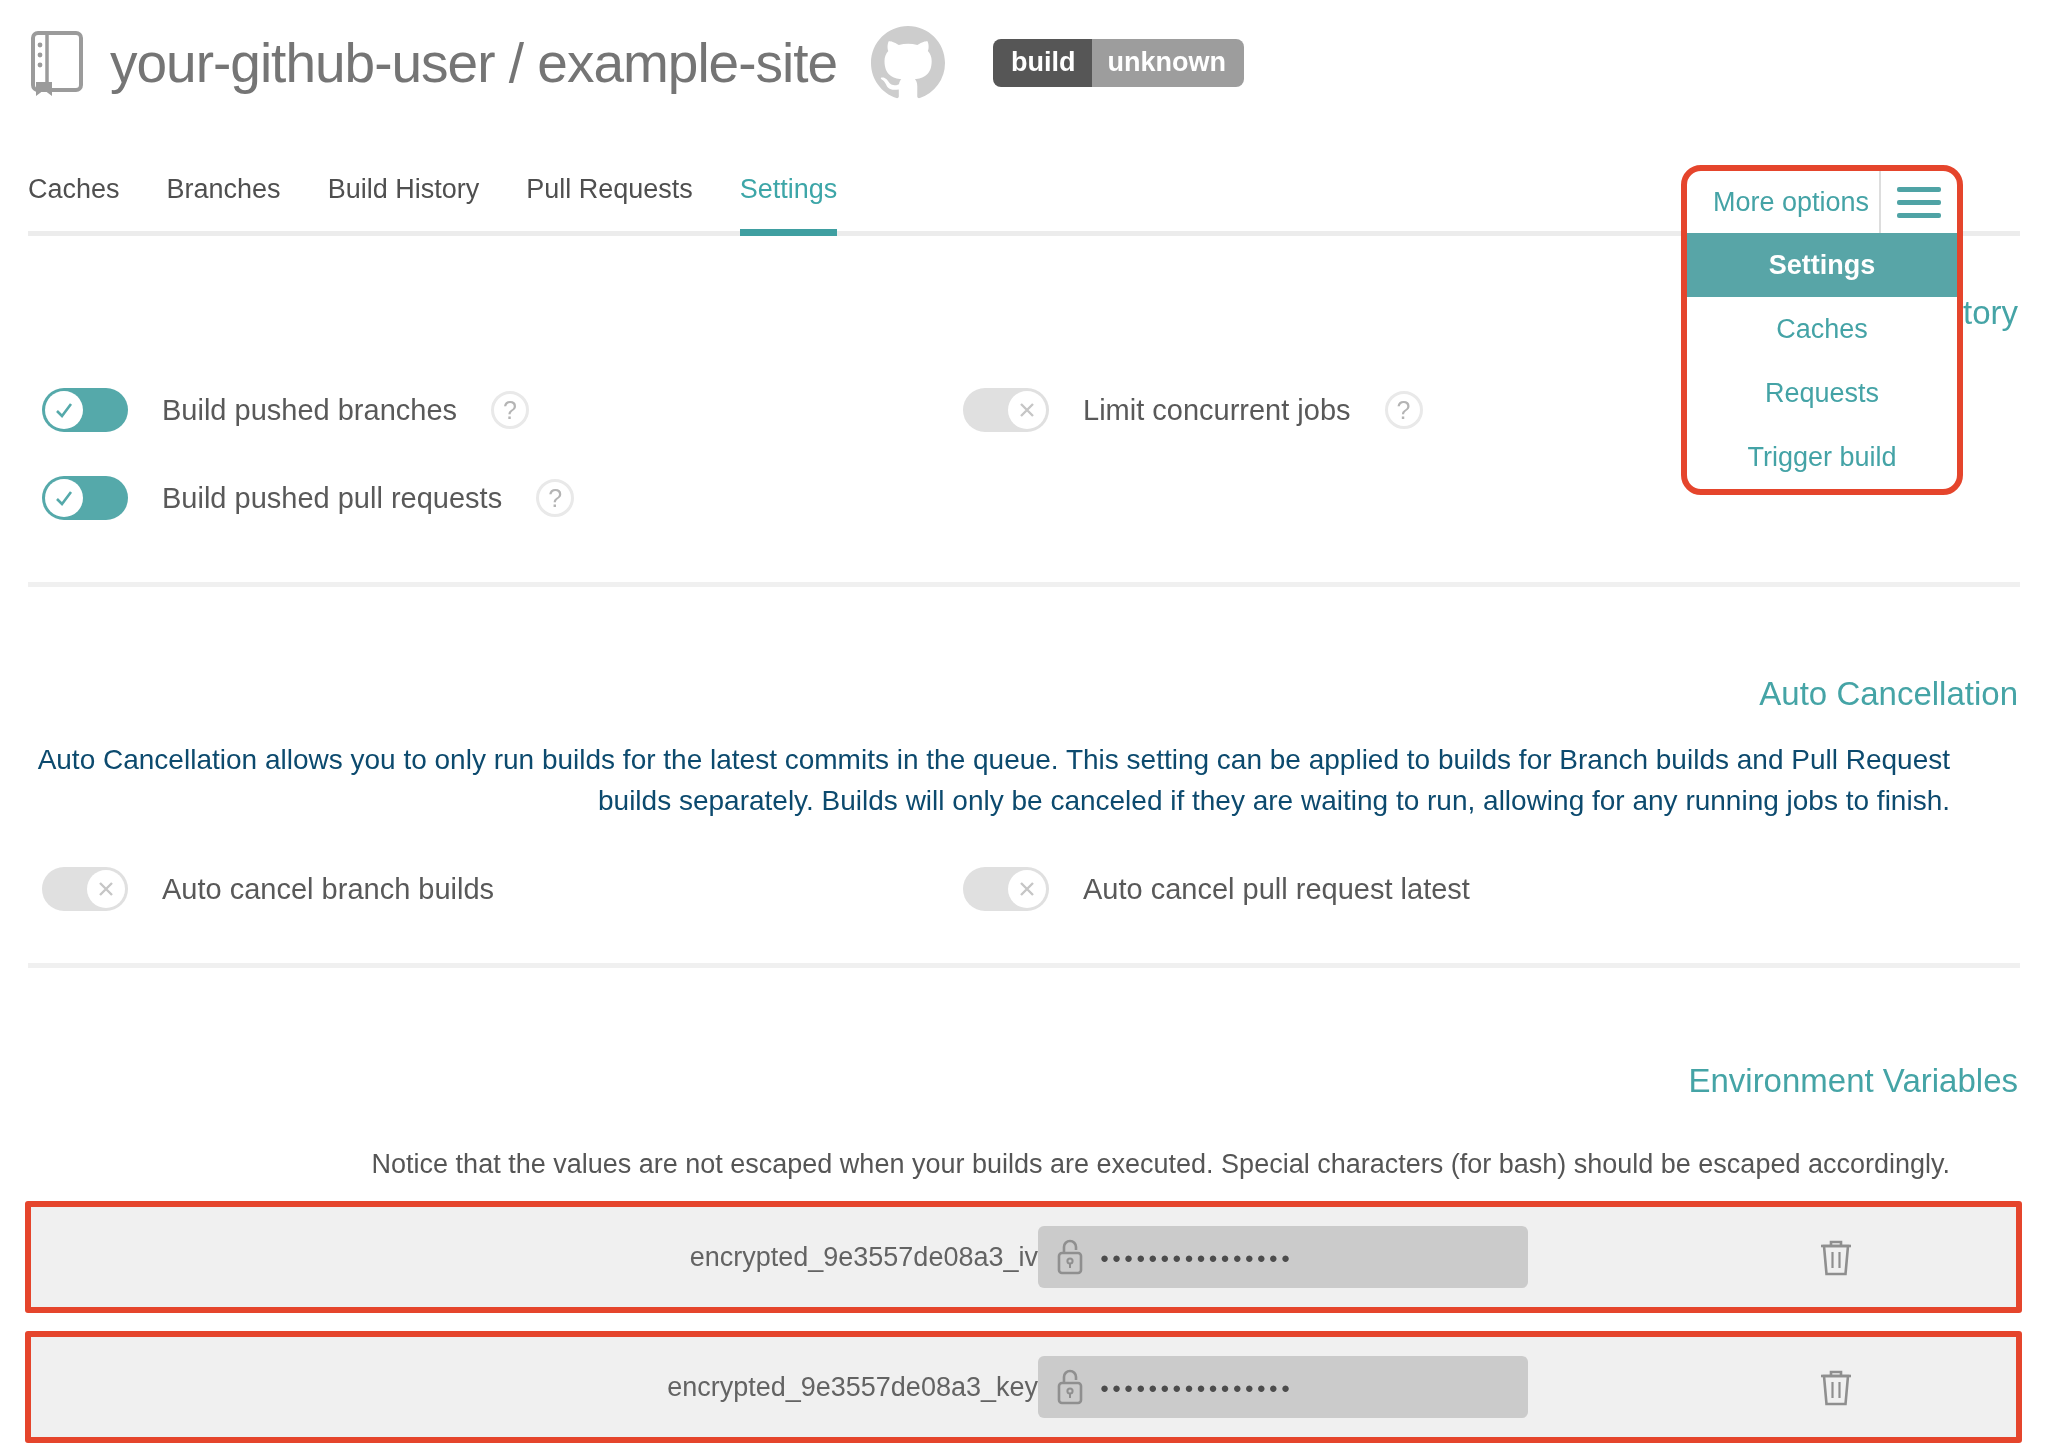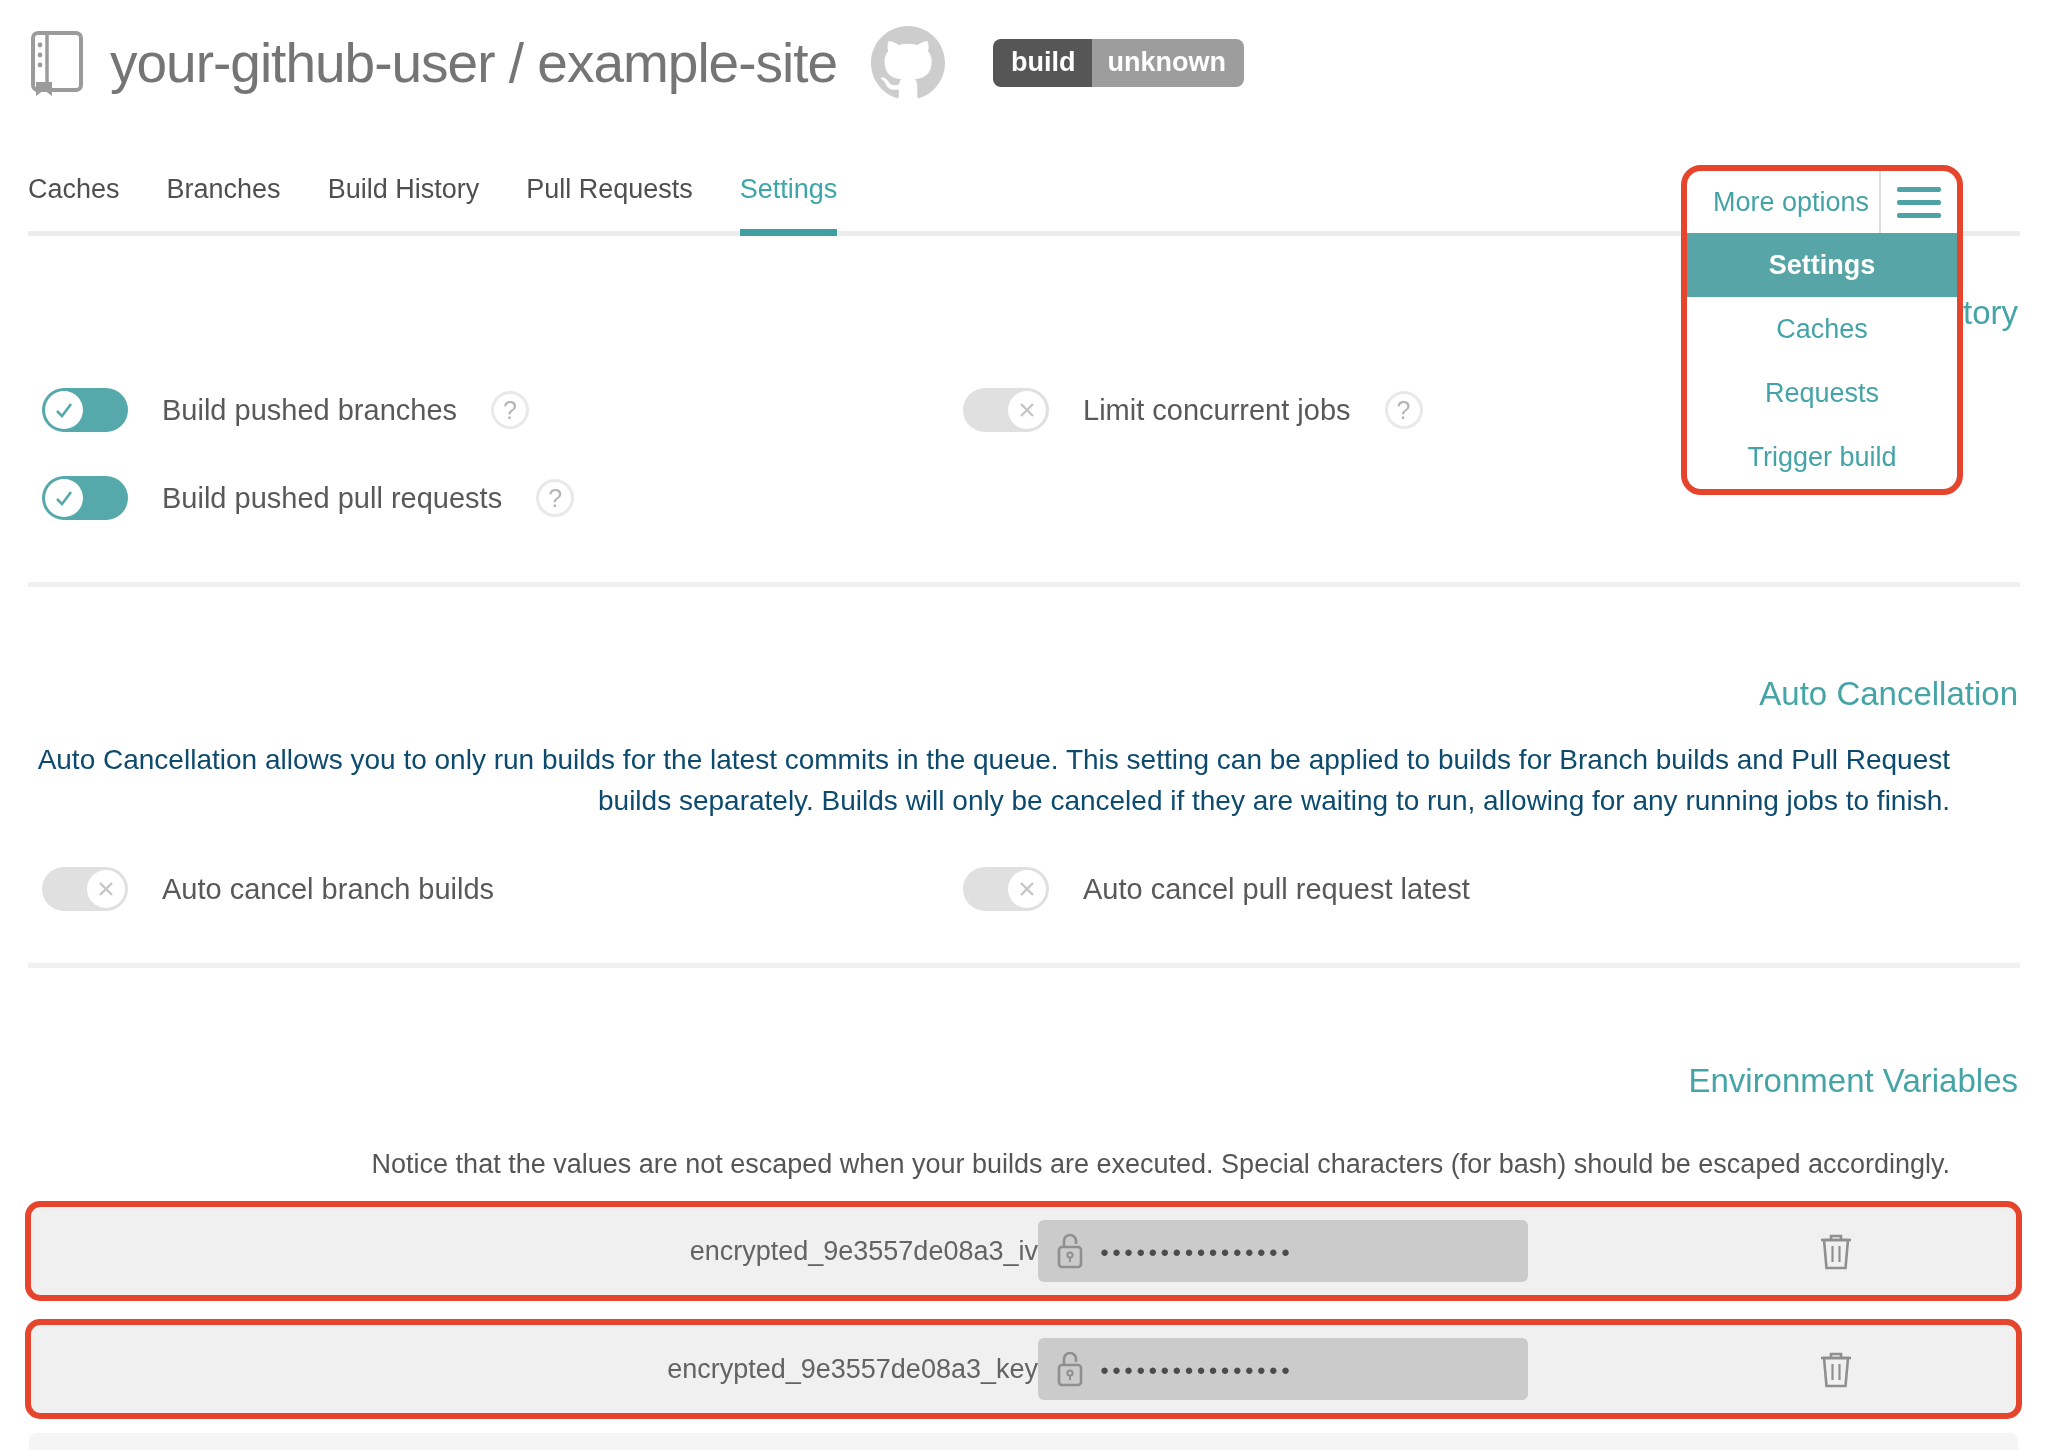--- a/index.html
+++ b/index.html
@@ -47,22 +47,22 @@
           display:flex; align-items:center; justify-content:center; }
   .switch.on  .knob { left:3px; }
   .switch.off .knob { right:3px; }
 
   .help { width:38px; height:38px; border-radius:50%; border:3px solid #e9e9e9; color:#b4b4b4;
           font-size:25px; display:flex; align-items:center; justify-content:center; flex:0 0 auto; cursor:pointer; }
 
   .body-text { font-size:28px; color:#0c4a6e; line-height:41px; margin:26px 30px 0 30px; max-width:1920px; }
 
   
-  .env-row { margin:16px 26px 0 25px; border:6px solid #e5452c; border-radius:15px;
-             background:#f0f0f0; height:100px; display:flex; align-items:center; padding:0 22px; }
+  .env-row { margin:16px 26px 0 25px; border:6px solid #e5452c; border-radius:3px;
+             background:#f0f0f0; height:112px; display:flex; align-items:center; padding:0 22px; }
   .env-row + .env-row { margin-top:18px; }
   .env-name { font-size:27px; color:#636363; flex:0 0 985px; white-space:nowrap; overflow:hidden; }
   .env-value { width:490px; height:62px; background:#cbcbcb; border-radius:6px;
                display:flex; align-items:center; padding-left:18px; gap:16px; }
   .env-dots { font-size:15px; letter-spacing:3px; color:#4c4c4c; white-space:nowrap; }
   .trash-btn { margin-left:auto; margin-right:140px; width:36px; height:42px; cursor:pointer; flex:0 0 auto; }
 
   .next-row-edge { margin:14px 30px 0 29px; height:26px; background:#f5f5f5; border-radius:8px 8px 0 0; }
 
   svg { display:block; }

